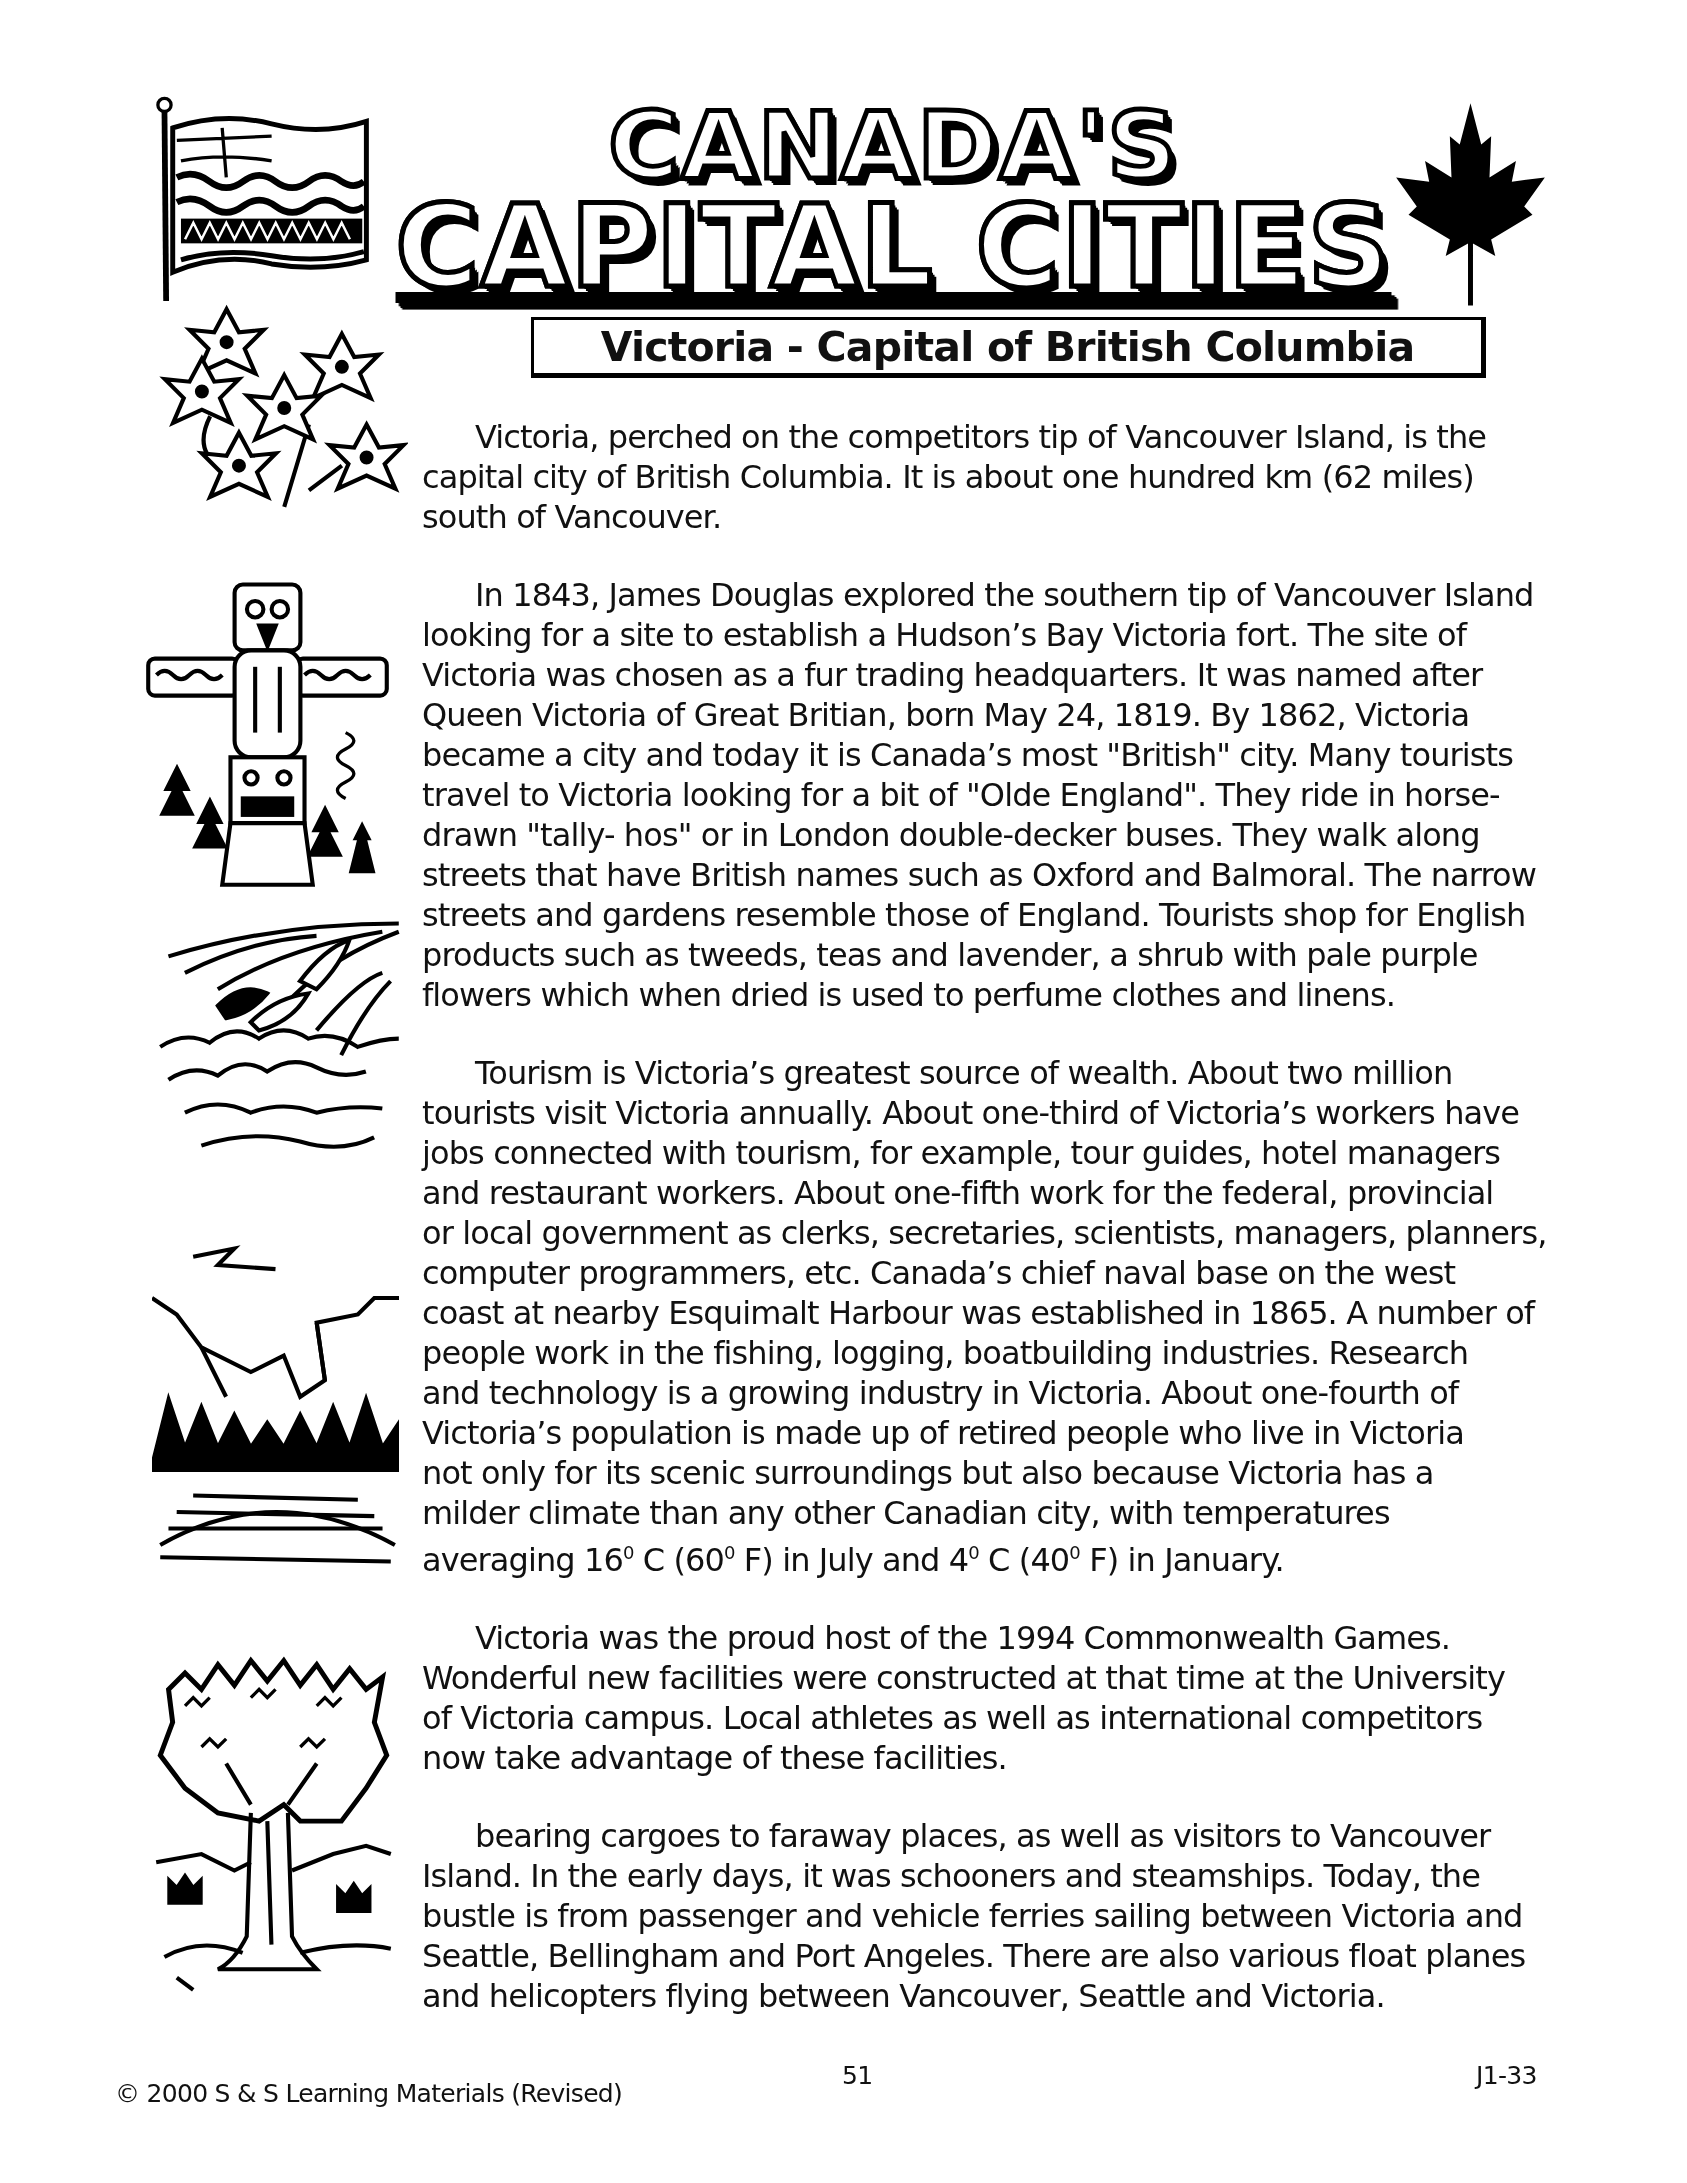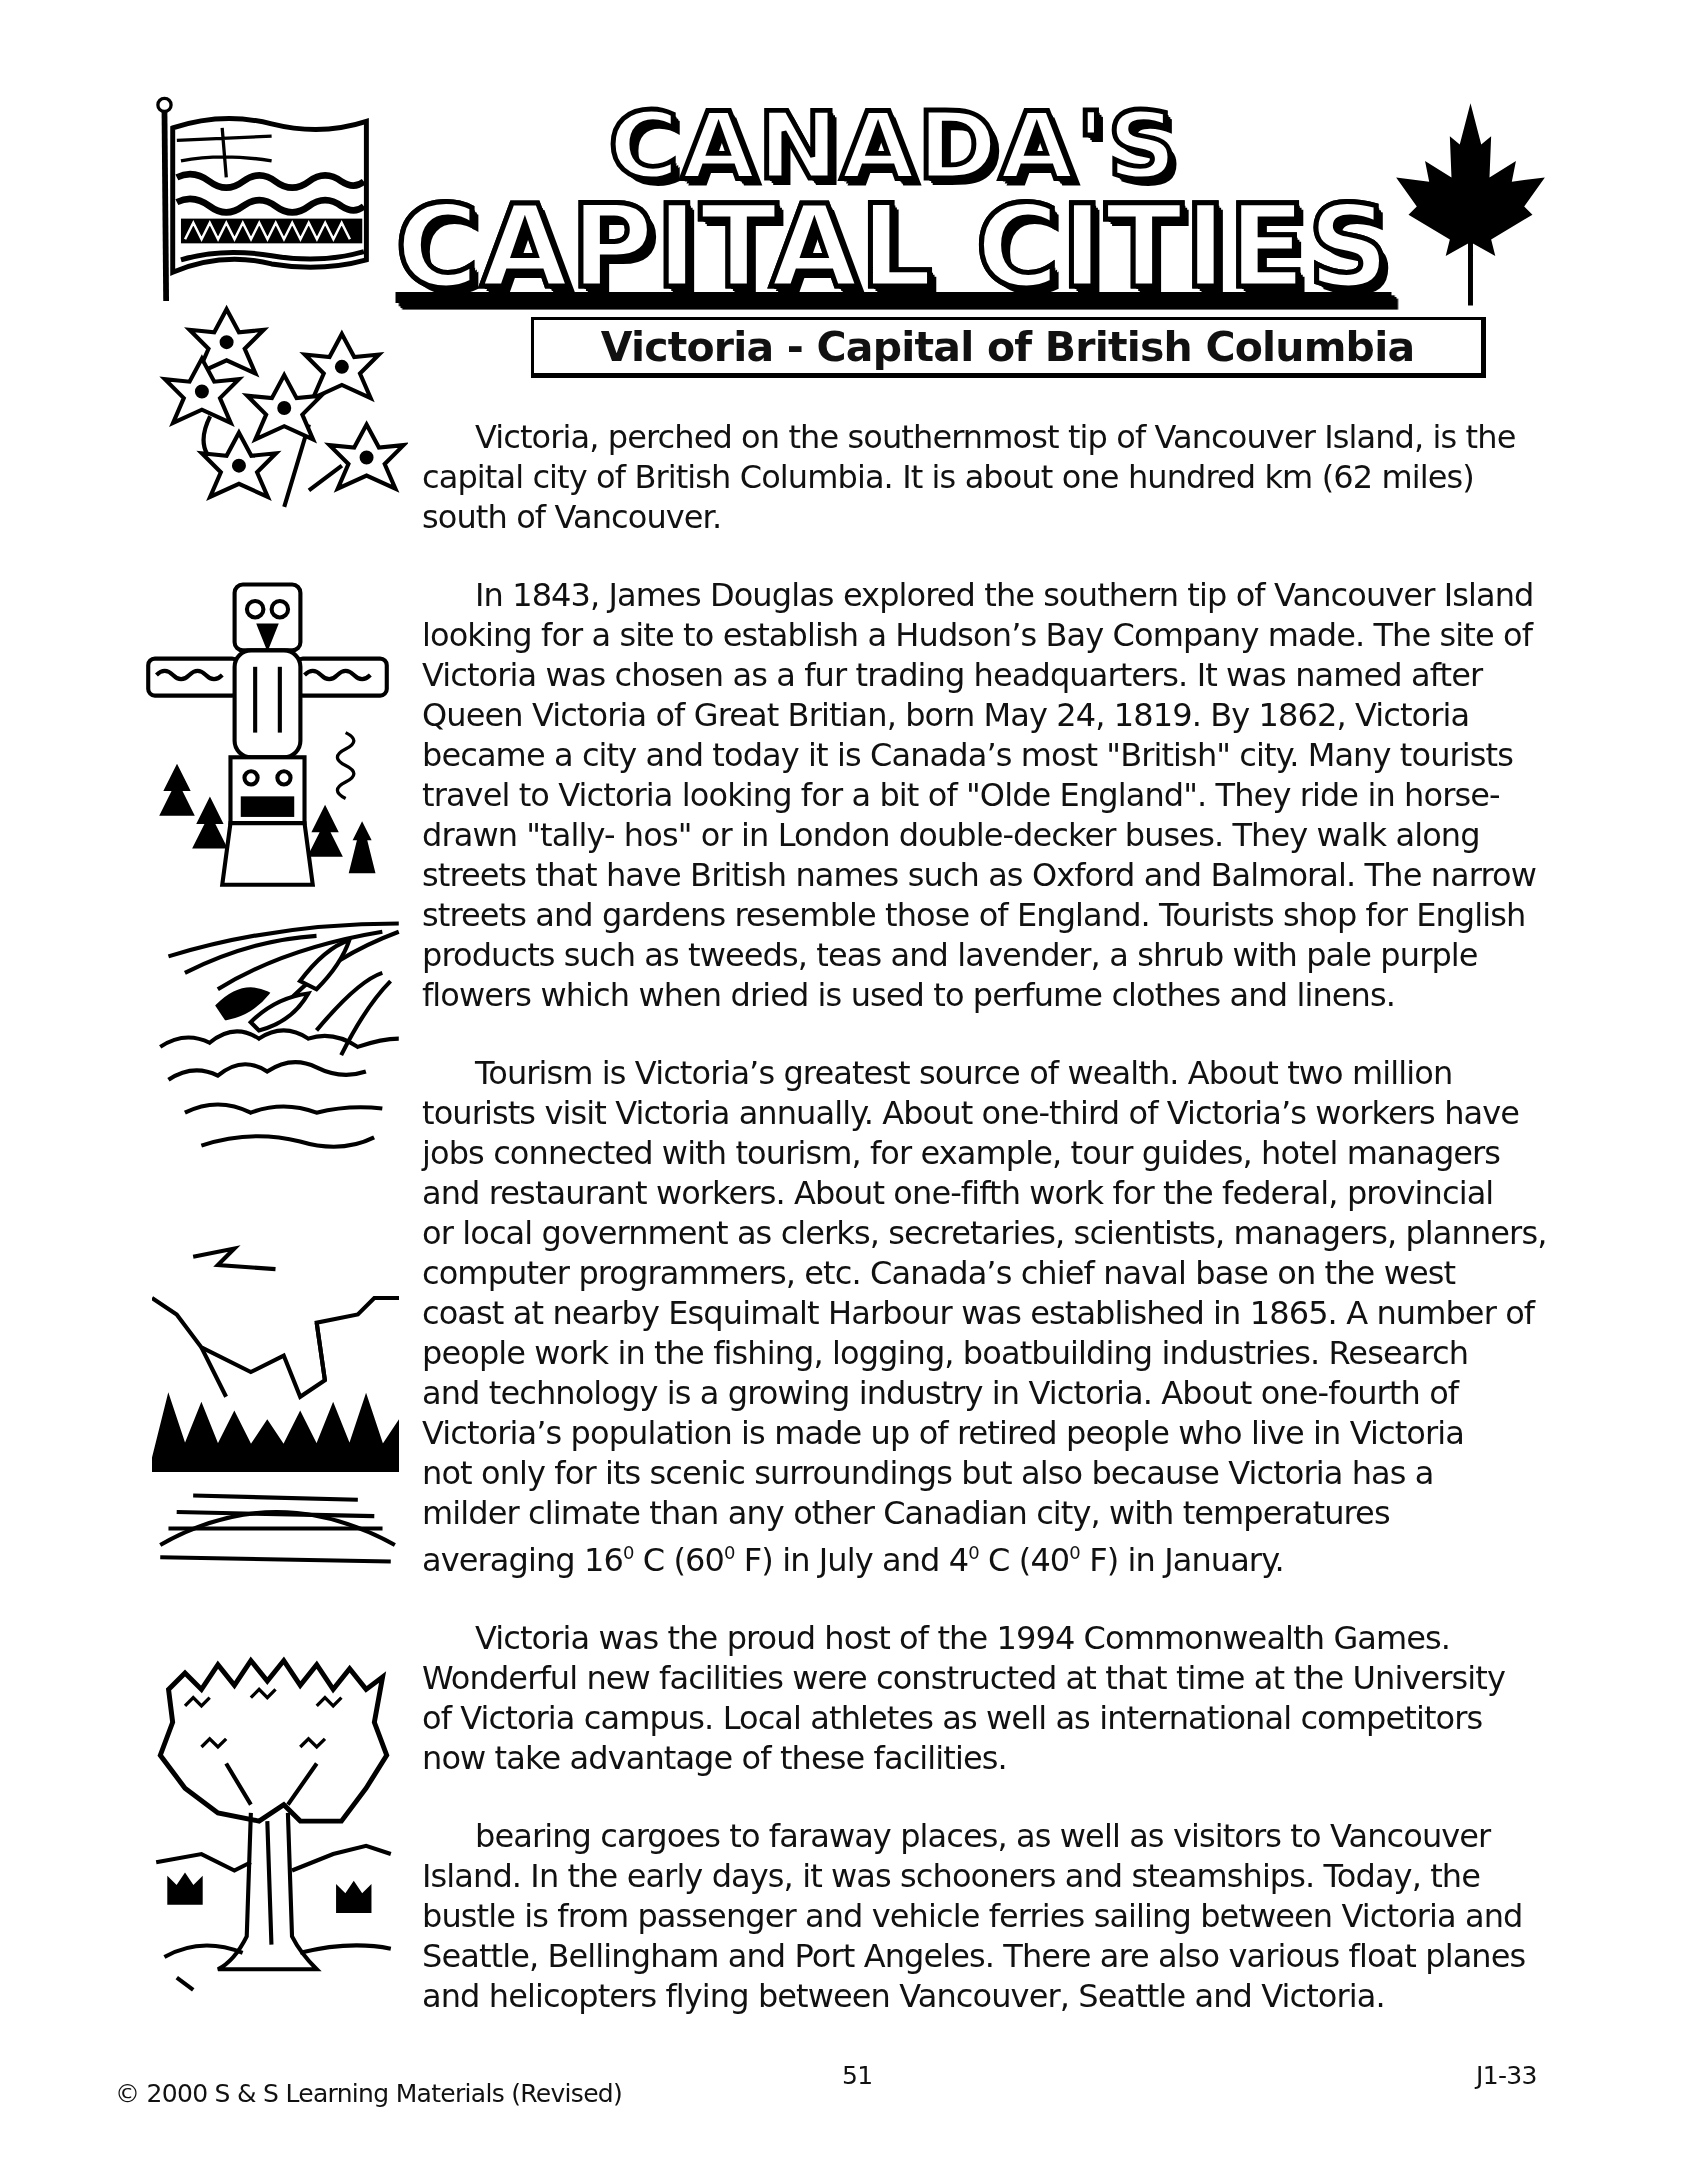--- a/index.html
+++ b/index.html
@@ -159,27 +159,27 @@
       <path d="M140 220 L 145 370 M 120 200 L 90 150 M 165 200 L 200 150"></path>
       <path d="M5 270 L 60 260 L 100 280 L 120 270 M 170 280 L 220 260 L 260 250 L 290 260"></path>
       <path d="M20 320 L 20 290 L 30 300 L 40 285 L 50 300 L 60 290 L 60 320 Z M 225 330 L 225 300 L 235 310 L 245 295 L 255 310 L 265 300 L 265 330 Z" fill="#000" stroke-width="3"></path>
       <path d="M15 385 Q 60 360 110 380 M 180 380 Q 240 365 290 375"></path>
       <path d="M30 410 L 50 425"></path>
     </svg>
   </div>
 
   <div class="body-text">
     <p class="para">
-      <span class="line">Victoria, perched on the southernmost tip of Vancouver Island, is the</span>
+      <span class="line">Victoria, perched on the competitors tip of Vancouver Island, is the</span>
       <span class="line">capital city of British Columbia. It is about one hundred km (62 miles)</span>
       <span class="line">south of Vancouver.</span>
     </p>
     <p class="para">
       <span class="line">In 1843, James Douglas explored the southern tip of Vancouver Island</span>
-      <span class="line">looking for a site to establish a Hudson’s Bay Company made. The site of</span>
+      <span class="line">looking for a site to establish a Hudson’s Bay Victoria fort. The site of</span>
       <span class="line">Victoria was chosen as a fur trading headquarters. It was named after</span>
       <span class="line">Queen Victoria of Great Britian, born May 24, 1819. By 1862, Victoria</span>
       <span class="line">became a city and today it is Canada’s most "British" city. Many tourists</span>
       <span class="line">travel to Victoria looking for a bit of "Olde England". They ride in horse-</span>
       <span class="line">drawn "tally- hos" or in London double-decker buses. They walk along</span>
       <span class="line">streets that have British names such as Oxford and Balmoral. The narrow</span>
       <span class="line">streets and gardens resemble those of England. Tourists shop for English</span>
       <span class="line">products such as tweeds, teas and lavender, a shrub with pale purple</span>
       <span class="line">flowers which when dried is used to perfume clothes and linens.</span>
     </p>

